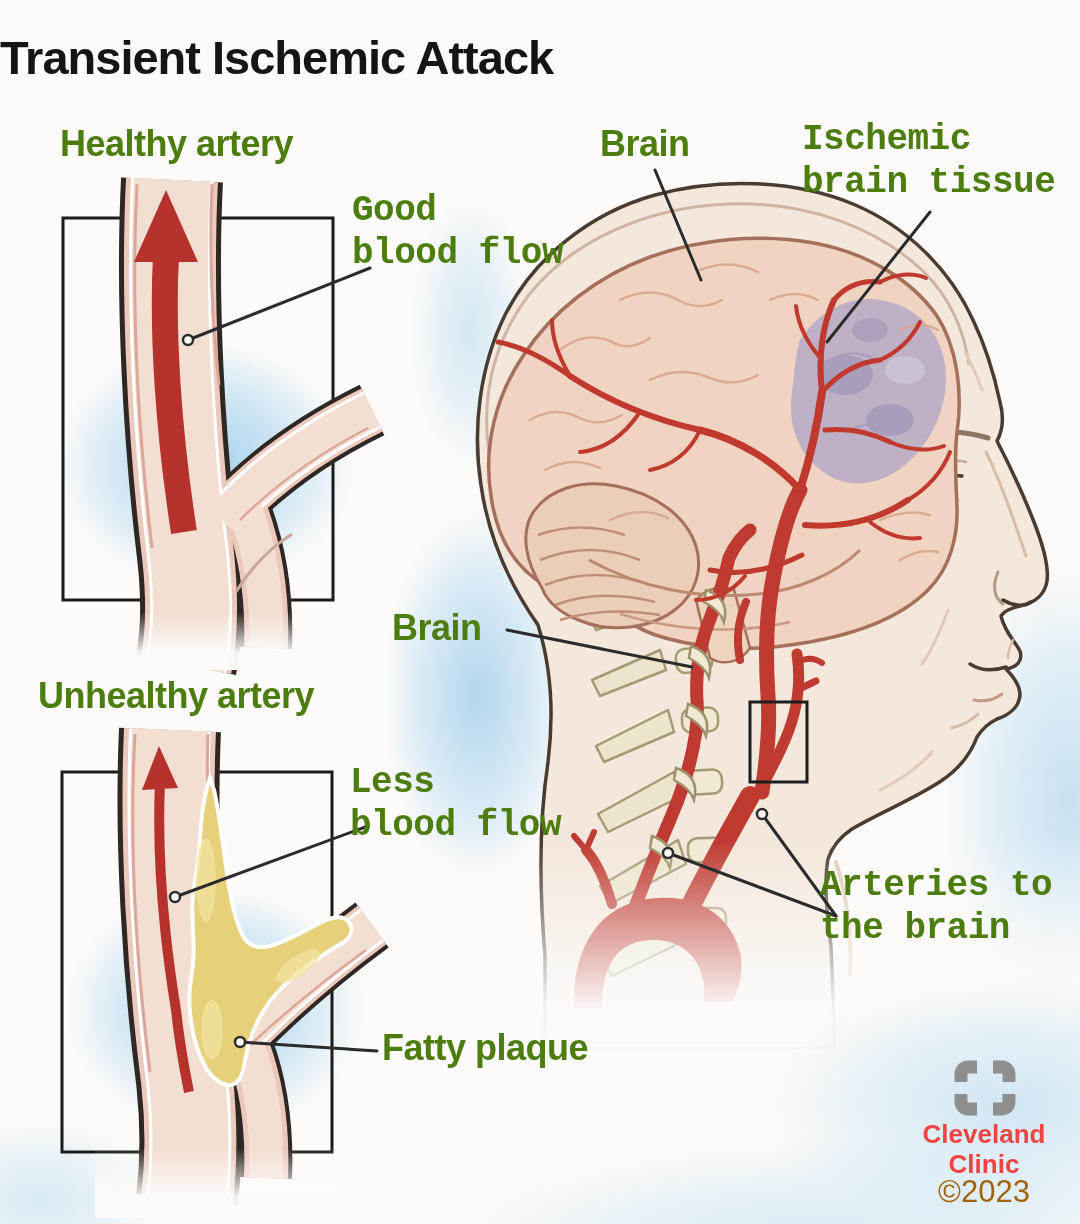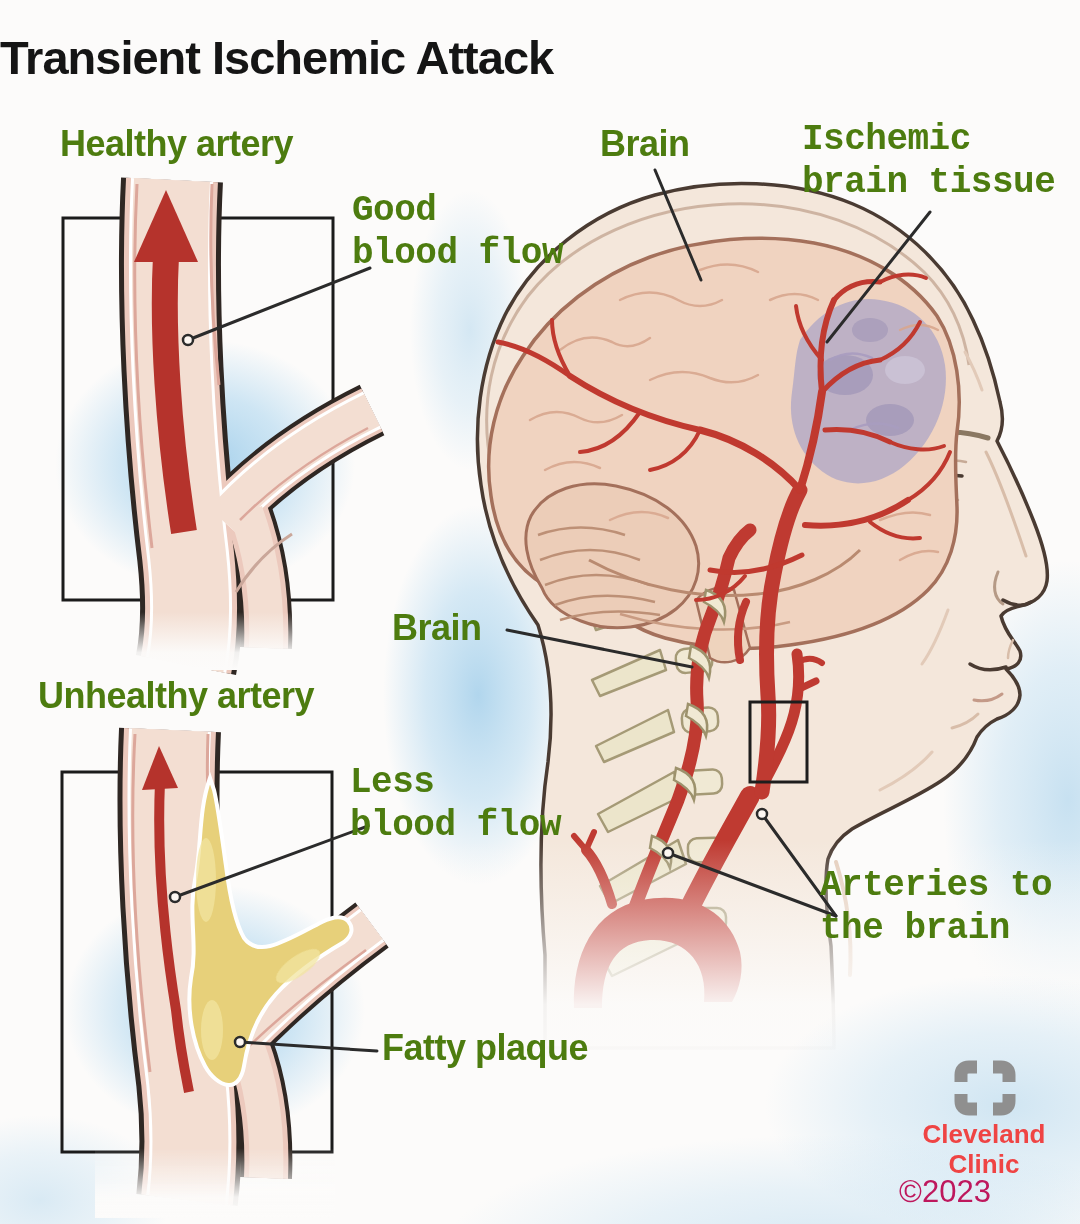--- a/index.html
+++ b/index.html
@@ -7,21 +7,21 @@
          font-family:"Liberation Sans",sans-serif;}
   .art{position:absolute;left:0;top:0;width:1080px;height:1224px;}
   .lbl{position:absolute;color:#4d7c0f;font-size:36px;font-weight:700;line-height:1.2;
        letter-spacing:-0.5px;white-space:nowrap;}
   .lbl span{display:block;}
   .center{font-family:Liberation Mono, monospace;}
   .title{position:absolute;top:30px;left:0;width:100%;text-align:left;color:#151515;
          font-size:47px;font-weight:700;letter-spacing:-1px;}
   .brand{position:absolute;left:917px;top:1120px;width:134px;text-align:center;color:#ef4444;
          font-size:26px;font-weight:700;line-height:1.15;}
-  .copyright{position:absolute;left:878px;top:1174px;width:134px;text-align:center;color:#be185d;
+  .copyright{position:absolute;left:917px;top:1174px;width:134px;text-align:center;color:#a16207;
          font-size:31px;font-weight:400;}
 </style>
 </head>
 <body>
 
 <div class="stage">
 
 <svg class="art" viewBox="0 0 1080 1224">
   <defs>
     <radialGradient id="gBlue" cx="50%" cy="50%" r="50%">

